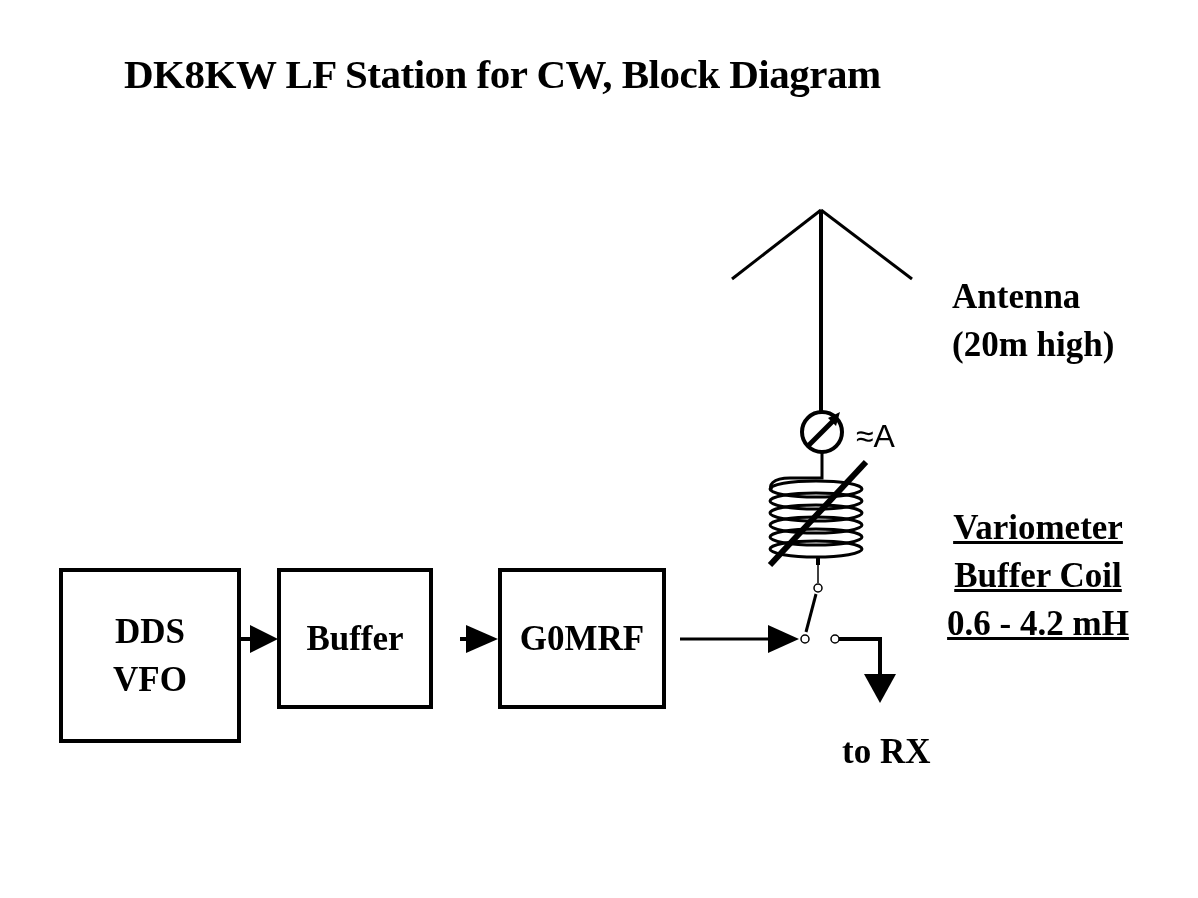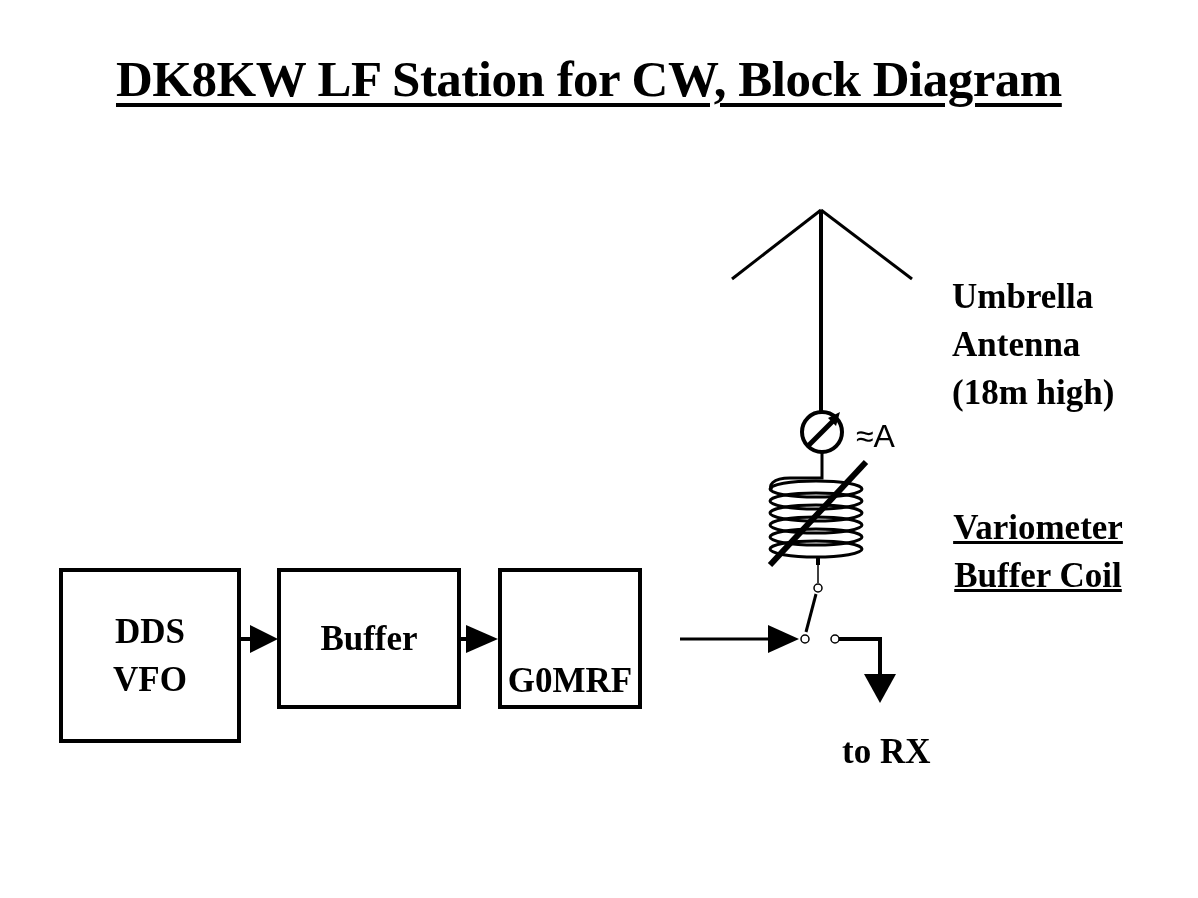--- a/index.html
+++ b/index.html
@@ -1,21 +1,21 @@
 <!DOCTYPE html>
 <html><head>
   <meta charset="utf-8">
   <style>
     html, body { margin: 0; padding: 0; background: #ffffff; }
     body { width: 1198px; height: 898px; position: relative; overflow: hidden; }
     #stage { position: absolute; left: 0; top: 0; width: 1198px; height: 898px; }
     .title {
-      position: absolute; left: 116px; top: 50px;
-      font-family: "Liberation Serif", serif; font-weight: bold; font-size: 51px;
-      color: #000; text-decoration: underline; text-decoration-thickness: 4px;
+      position: absolute; left: 124px; top: 50px;
+      font-family: "Liberation Serif", serif; font-weight: bold; font-size: 41px;
+      color: #000; text-decoration-thickness: 4px;
       text-underline-offset: 7px; letter-spacing: -0.5px; white-space: nowrap;
     }
     .lbl {
       position: absolute; font-family: "Liberation Serif", serif; font-weight: bold;
       font-size: 35px; color: #000; line-height: 48px; white-space: nowrap;
     }
     .block {
       position: absolute; border: 4px solid #000; box-sizing: border-box;
       display: flex; align-items: center; justify-content: center; text-align: center;
       font-family: "Liberation Serif", serif; font-weight: bold; font-size: 35px; line-height: 48px;
@@ -85,34 +85,34 @@
   </svg>
 
   <div class="lbl" style="left:856px;top:418px;font-family:'Liberation Sans',sans-serif;font-weight:normal;font-size:32px;line-height:36px;">≈A</div>
 
   <div class="block" style="left:59px;top:568px;width:182px;height:175px;">
     <div>
       <span>DDS</span>
       <span>VFO</span>
     </div>
   </div>
-  <div class="block" style="left:277px;top:568px;width:184px;height:141px;">
+  <div class="block" style="left:277px;top:568px;width:156px;height:141px;">
     <span>Buffer</span>
   </div>
-  <div class="block" style="left:498px;top:568px;width:144px;height:141px;align-items:flex-end;">
+  <div class="block" style="left:498px;top:568px;width:168px;height:141px;">
     <div>
       <span>G0MRF</span>
     </div>
   </div>
 
   <div class="lbl" style="left:952px;top:273px;">
-    <div>Umbrella</div>
     <div>Antenna</div>
-    <div>(18m high)</div>
+    <div>(20m high)</div>
   </div>
 
   <div class="lbl" style="left:920px;top:504px;width:236px;text-align:center;text-decoration:underline;">
     <div>Variometer</div>
     <div>Buffer Coil</div>
+    <div>0.6 - 4.2 mH</div>
   </div>
 
   <div class="lbl" style="left:842px;top:728px;">to RX</div>
 </div>
 
 </body></html>

